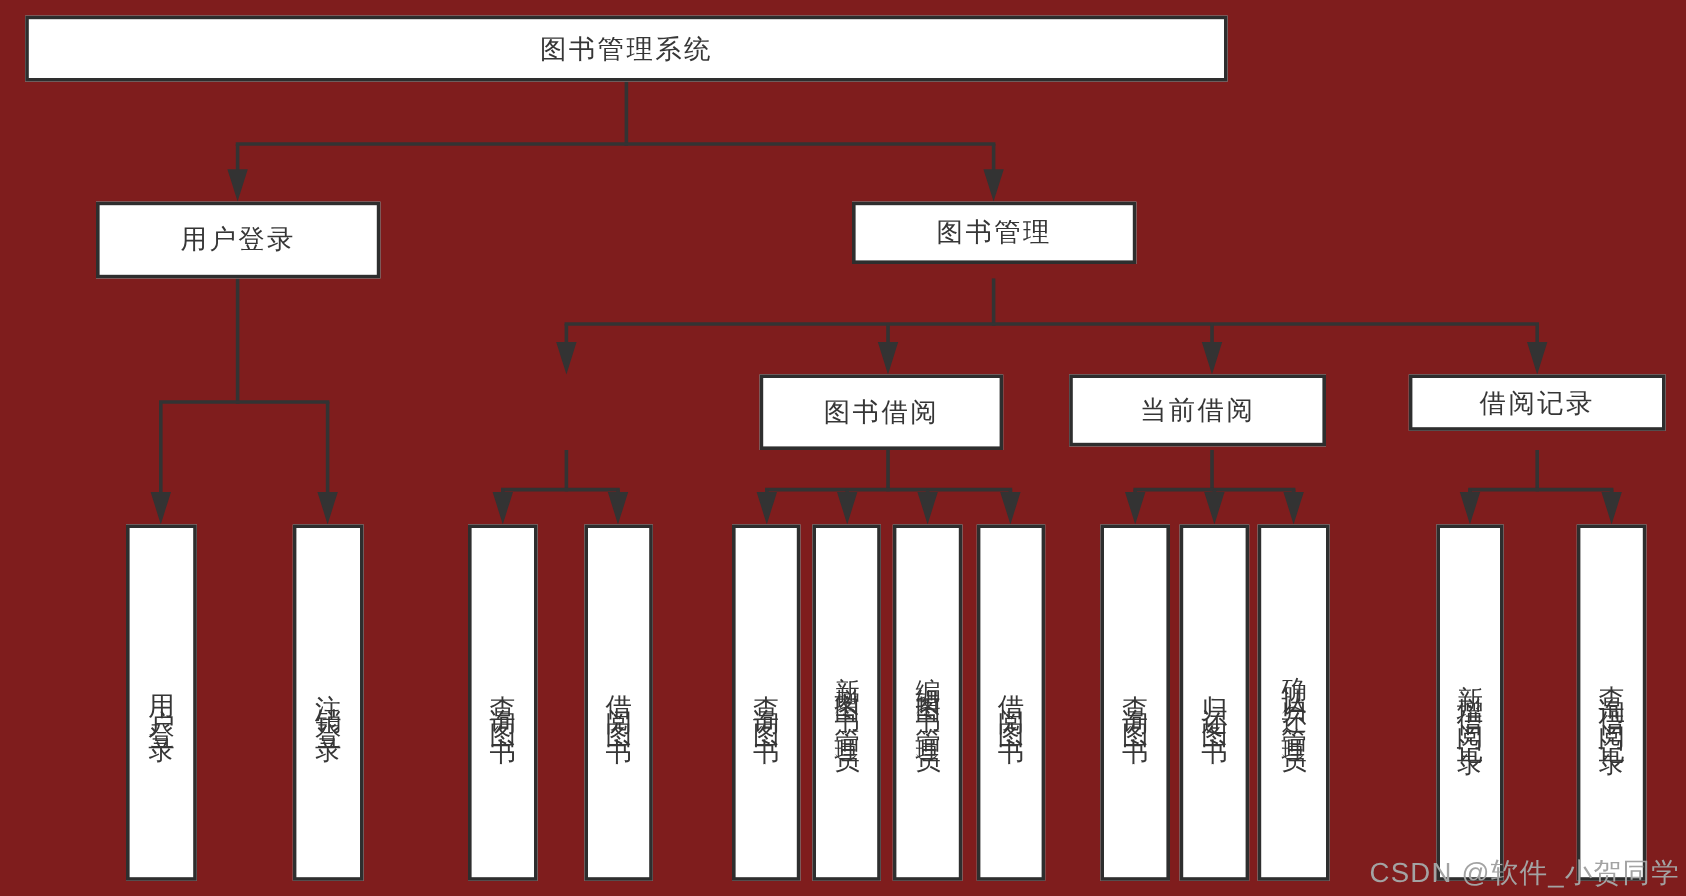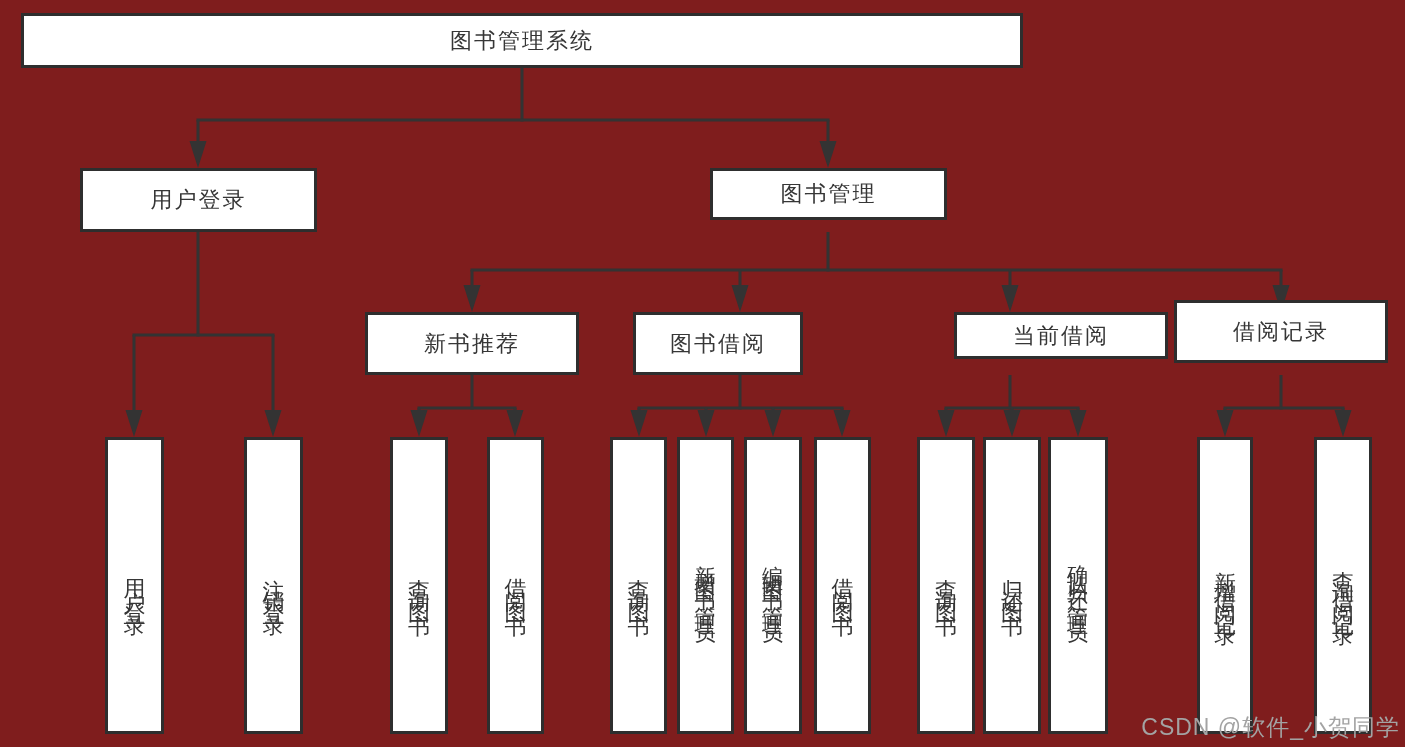--- a/index.html
+++ b/index.html
@@ -111,30 +111,27 @@
     <span>图书管理系统</span>
   </div>
 
   <div class="node hnode" style="left:80px;top:168px;width:237px;height:64px">
     <span>用户登录</span>
   </div>
   <div class="node hnode" style="left:710px;top:168px;width:237px;height:52px">
     <span>图书管理</span>
   </div>
 
-  <div class="node hnode" style="left:365px;top:312px;width:214px;height:63px">
-    <span>新书推荐</span>
-  </div>
-  <div class="node hnode" style="left:633px;top:312px;width:170px;height:63px">
+  <div class="node hnode" style="left:633px;top:312px;width:203px;height:63px">
     <span>图书借阅</span>
   </div>
-  <div class="node hnode" style="left:954px;top:312px;width:214px;height:47px">
+  <div class="node hnode" style="left:891px;top:312px;width:214px;height:60px">
     <span>当前借阅</span>
   </div>
-  <div class="node hnode" style="left:1174px;top:300px;width:214px;height:63px">
+  <div class="node hnode" style="left:1174px;top:312px;width:214px;height:47px">
     <span>借阅记录</span>
   </div>
 
   <div class="node vnode" style="left:105px;top:437px;width:59px;height:297px">
     <span>用户登录</span>
   </div>
   <div class="node vnode" style="left:244px;top:437px;width:59px;height:297px">
     <span>注销登录</span>
   </div>
 

